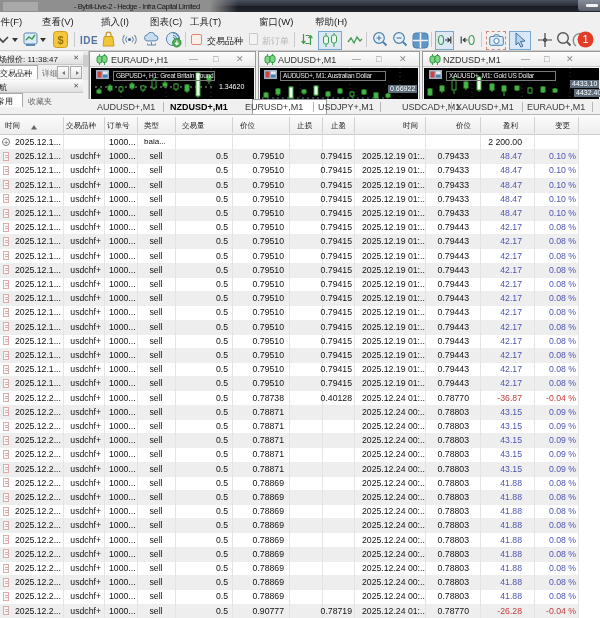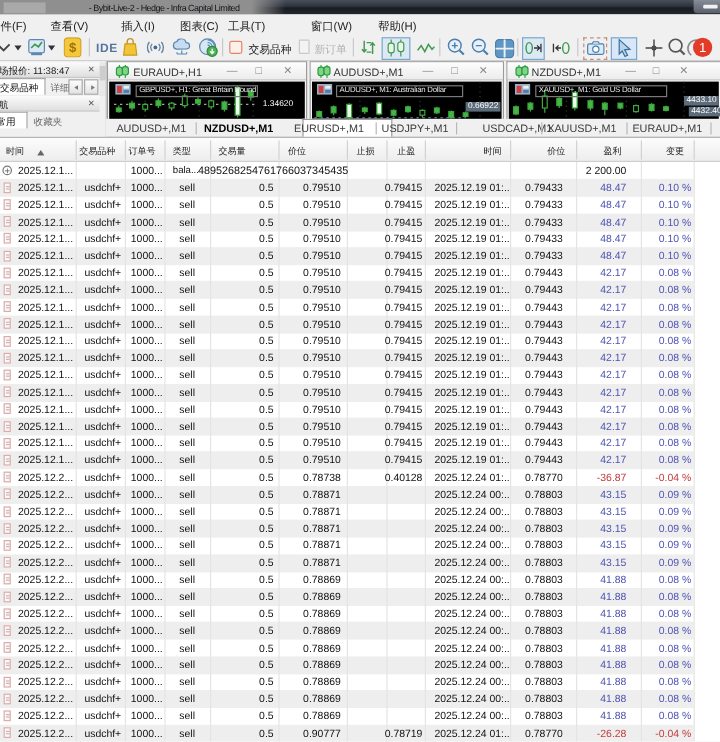--- a/index.html
+++ b/index.html
@@ -441,21 +441,20 @@
 <div class="gl" style="left:354px"></div>
 <div class="gl" style="left:425px"></div>
 <div class="gl" style="left:480px"></div>
 <div class="gl" style="left:534px"></div>
 <div class="gl" style="left:578px"></div>
 <div class="row" style="top:0px">
       <span class="bali">+</span>
       <span class="c " style="left:15px;width:48px;">2025.12.1...</span>
       <span class="c " style="left:109px;width:28px;">1000...</span>
       <span class="c " style="left:144px;width:31px;font-size:8px;width:21px;">bala...</span>
-      <span class="c" style="left:165px;width:150px;font-size:9px;">4895268254761766037345435</span>
       <span class="c " style="left:470px;width:52px;text-align:right;">2 200.00</span>
     </div>
 <div class="row" style="top:14.2px">
       <span class="selli">
         <i style="top:2px"></i>
         <i style="top:4px"></i>
       </span>
       <span class="c " style="left:15px;width:48px;">2025.12.1...</span>
       <span class="c " style="left:53px;width:48px;text-align:right;">usdchf+</span>
       <span class="c " style="left:109px;width:28px;">1000...</span>

